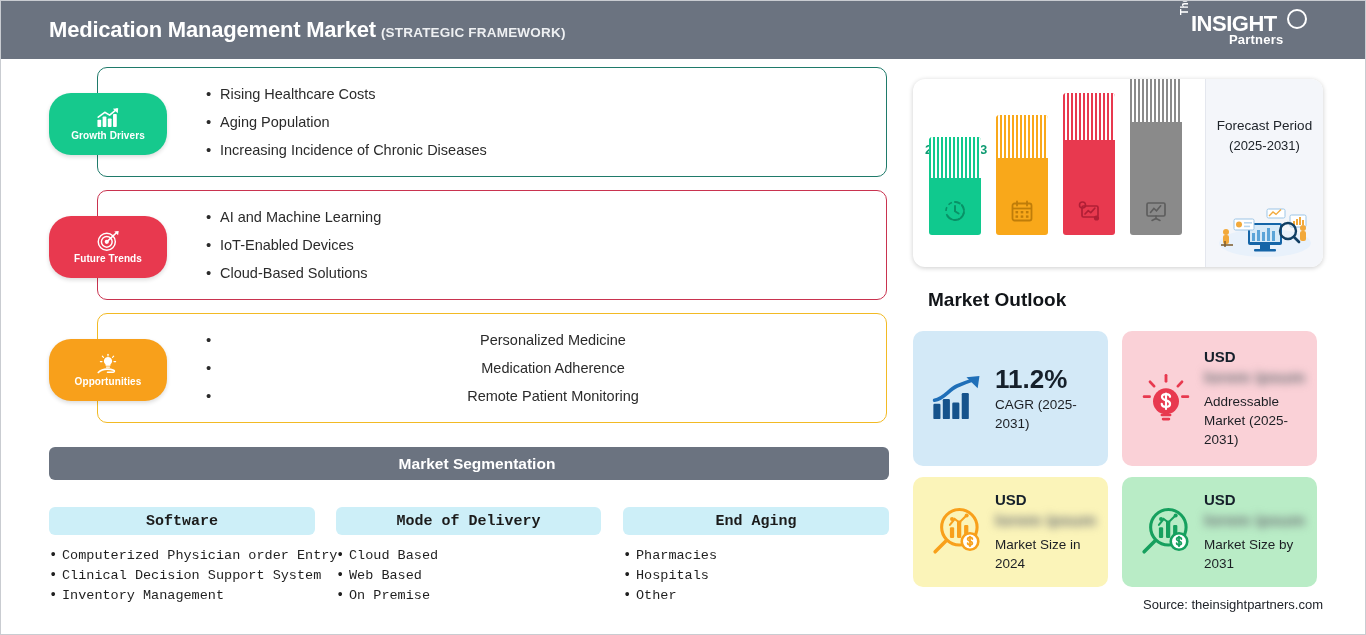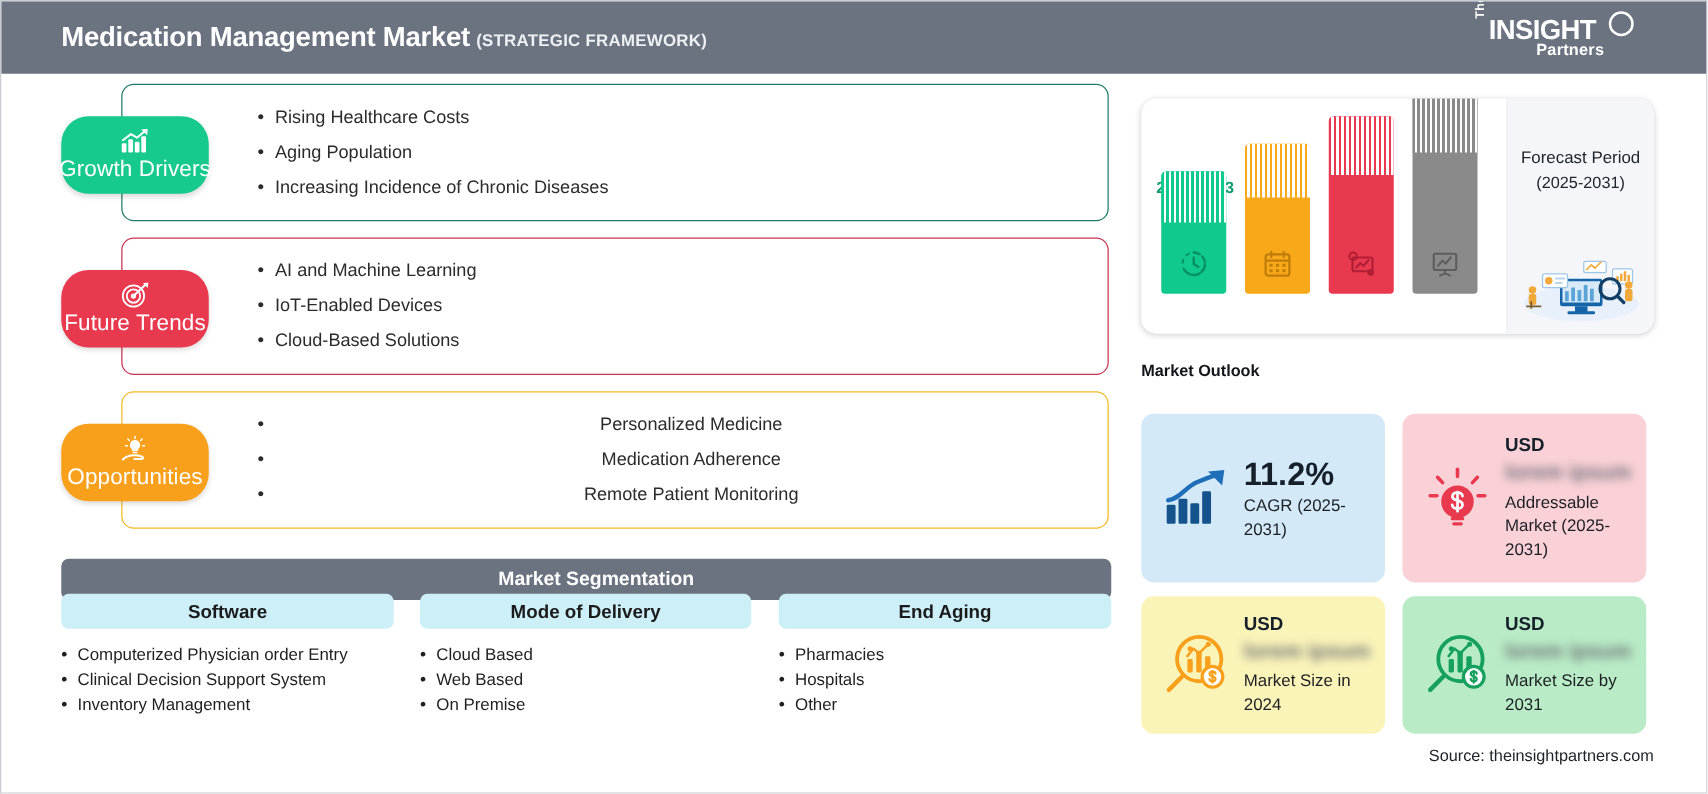--- a/index.html
+++ b/index.html
@@ -81,34 +81,34 @@
     position: absolute; left: 0; width: 118px; height: 62px;
     border-radius: 22px 22px 22px 22px;
     display: flex; flex-direction: column; align-items: center; justify-content: center;
     box-shadow: 0 2px 4px rgba(0,0,0,0.14);
     z-index: 4;
   }
   .badge.green  { background: #16c98d; }
   .badge.red    { background: #e8394f; }
   .badge.orange { background: #f8a01b; }
   .badge .badge-label {
-    color: #ffffff; font-size: 18px; font-weight: normal; letter-spacing: 0.1px;
+    color: #ffffff; font-size: 10px; font-weight: bold; letter-spacing: 0.1px;
     margin-top: 1px; white-space: nowrap;
   }
   .badge .badge-icon { width: 26px; height: 22px; }
 
   
   #seg-header {
     position: absolute; left: 48px; top: 388px; width: 840px; height: 33px;
     background: #6b7380; border-radius: 6px;
     display: flex; align-items: center; justify-content: center;
   }
   #seg-header span { color: #ffffff; font-size: 15.5px; font-weight: bold; margin-left: 16px; }
 
-  .seg-col { position: absolute; top: 416px; }
+  .seg-col { position: absolute; top: 448px; font-family: Liberation Mono, monospace; }
   .seg-col-head {
     height: 28px; background: #cdeff8; border-radius: 6px;
     display: flex; align-items: center; justify-content: center;
   }
   .seg-col-head span { font-size: 15px; font-weight: bold; color: #1b1b1b; }
   .seg-col ul { list-style: none; margin-top: 11px; }
   .seg-col li {
     position: relative; padding-left: 13px;
     font-size: 13.5px; color: #1f1f1f; line-height: 20px; white-space: nowrap;
   }
@@ -150,22 +150,22 @@
   }
   #forecast-period .fp-title {
     margin-top: 38px; text-align: center; font-size: 13.5px; color: #20252b; line-height: 17px;
   }
   #forecast-period .fp-range {
     margin-top: 4px; text-align: center; font-size: 13px; color: #20252b;
   }
   #forecast-period .fp-illus { position: absolute; left: 6px; bottom: 8px; width: 106px; height: 58px; }
 
   #outlook-title {
-    position: absolute; left: 7px; top: 230px;
-    font-size: 13px; font-weight: bold; color: #111418;
+    position: absolute; left: 22px; top: 230px;
+    font-size: 19px; font-weight: bold; color: #111418;
   }
 
   .outlook-card {
     position: absolute; border-radius: 10px;
     display: flex; align-items: center;
   }
   #card-cagr { left: 7px;   top: 272px; width: 195px; height: 135px; background: #d3e9f7; }
   #card-tam  { left: 216px; top: 272px; width: 195px; height: 135px; background: #fad1d7; }
   #card-2024 { left: 7px;   top: 418px; width: 195px; height: 110px; background: #fbf4b9; }
   #card-2031 { left: 216px; top: 418px; width: 195px; height: 110px; background: #b9ecc6; }

